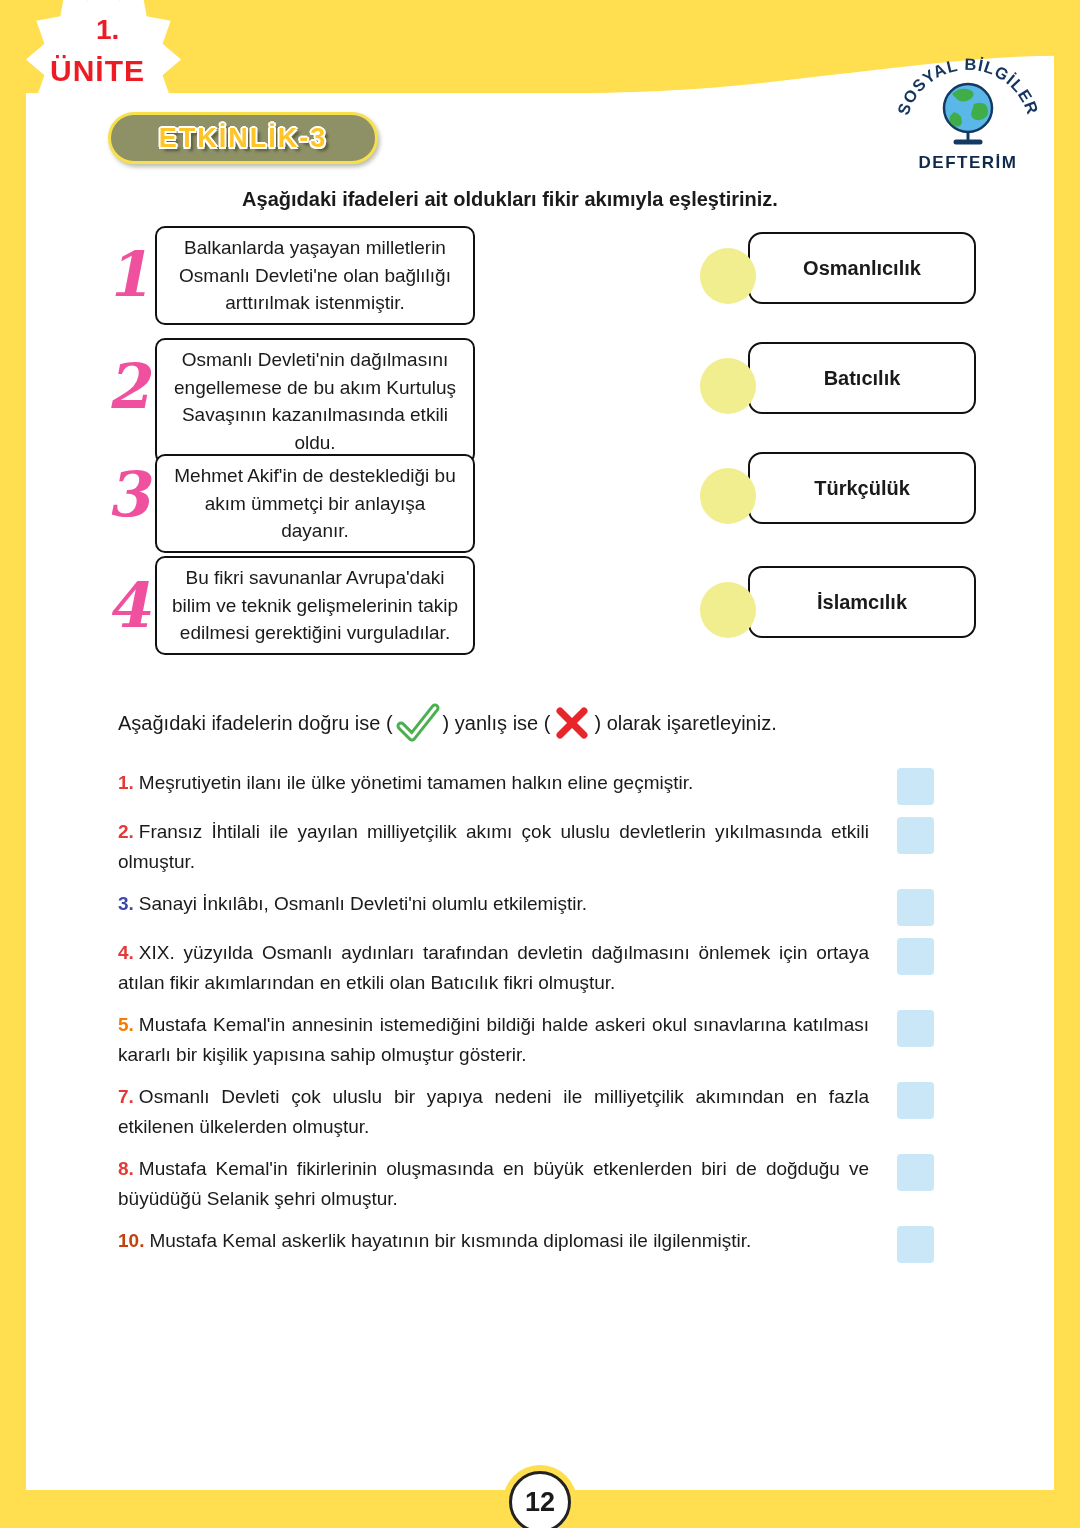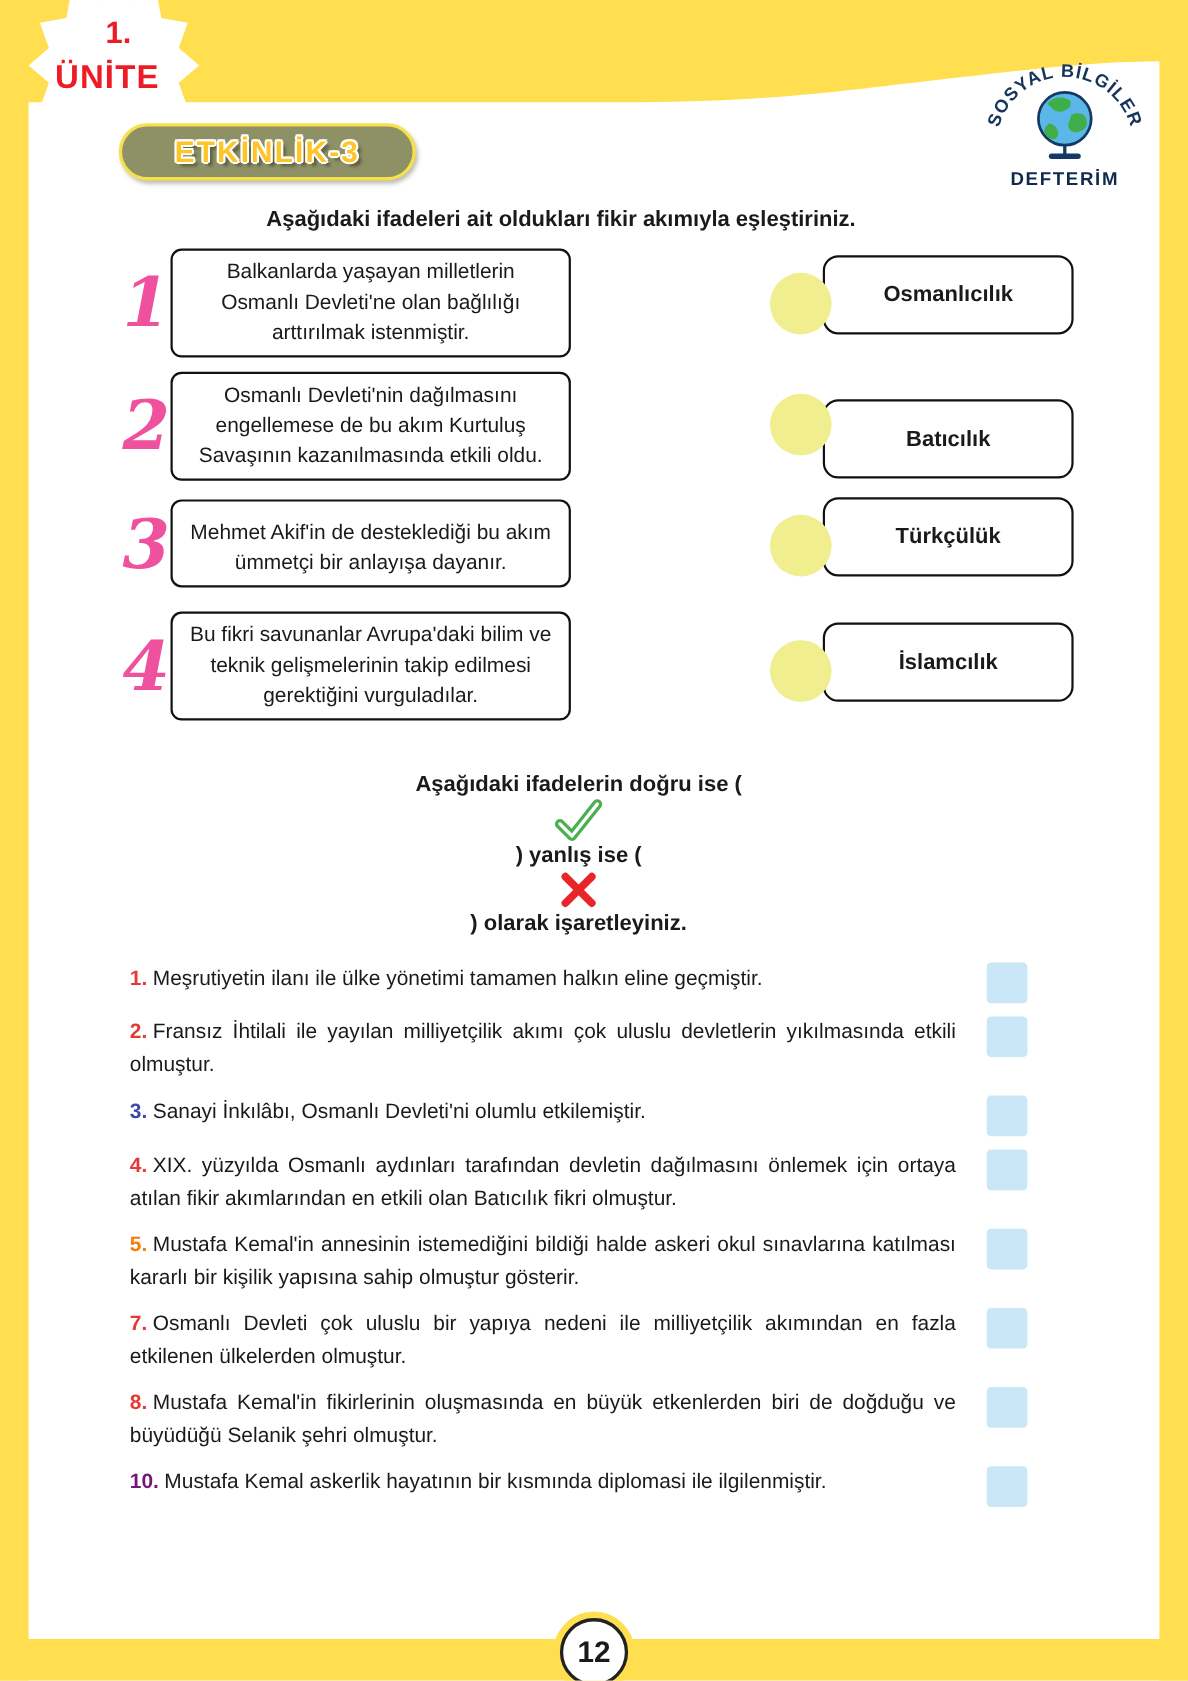--- a/index.html
+++ b/index.html
@@ -29,42 +29,42 @@
   .activity-badge span{
     font-size:27px;font-weight:bold;letter-spacing:2px;color:#FFC527;
     text-shadow:-2px 0 0 #fff,2px 0 0 #fff,0 -2px 0 #fff,0 2px 0 #fff,
       -1.5px -1.5px 0 #fff,1.5px -1.5px 0 #fff,-1.5px 1.5px 0 #fff,1.5px 1.5px 0 #fff,
       4px 4px 3px rgba(40,40,20,.55);
   }
   
   .match-instruction{position:absolute;top:188px;left:150px;width:720px;text-align:center;
     font-weight:bold;font-size:20px;z-index:3;}
   .stmt-box{
-    position:absolute;left:155px;width:364px;box-sizing:border-box;z-index:3;
+    position:absolute;left:155px;width:320px;box-sizing:border-box;z-index:3;
     background:#fff;border:2.5px solid #111;border-radius:10px;
-    display:flex;align-items:flex-end;justify-content:center;text-align:center;
+    display:flex;align-items:center;justify-content:center;text-align:center;
     font-size:19px;line-height:1.45;padding:6px 14px;
   }
   .pink-num{
     position:absolute;left:102px;width:62px;text-align:center;z-index:5;line-height:1;
     font-family:"DejaVu Serif",serif;font-style:italic;font-weight:bold;font-size:62px;color:#F0519F;
     text-shadow:-3px 0 0 #fff,3px 0 0 #fff,0 -3px 0 #fff,0 3px 0 #fff,
       -2px -2px 0 #fff,2px -2px 0 #fff,-2px 2px 0 #fff,2px 2px 0 #fff;
   }
   .match-circle{position:absolute;left:700px;width:56px;height:56px;border-radius:50%;
     background:#F0EE8E;z-index:4;}
   .opt-box{
     position:absolute;left:748px;width:228px;height:72px;box-sizing:border-box;z-index:3;
     background:#fff;border:2.5px solid #111;border-radius:14px;
     display:flex;align-items:center;justify-content:center;
     font-weight:bold;font-size:20px;
   }
   
   .tf-section{position:absolute;left:118px;top:702px;width:816px;z-index:3;}
-  .tf-header{display:flex;align-items:center;font-weight:bold;font-size:20px;margin-bottom:24px;flex-direction:column;}
+  .tf-header{display:flex;align-items:center;font-weight:normal;font-size:20px;margin-bottom:24px;}
   .tf-header .icon{flex-shrink:0;margin:0 2px;}
   .tf-item{display:flex;align-items:flex-start;margin-bottom:12px;justify-content:center;}
   .tf-text{flex:1;margin:0;font-size:19px;line-height:30px;text-align:justify;padding-right:28px;}
   .tf-num{font-weight:bold;margin-right:5px;}
   .tf-box{width:37px;height:37px;border-radius:4px;background:#C9E7F6;flex-shrink:0;}
   
   .page-circle{
     position:absolute;left:509px;top:1471px;width:62px;height:62px;z-index:4;
     background:#fff;border:3px solid #222;border-radius:50%;
     box-shadow:0 0 0 6px #FFDE4F;box-sizing:border-box;
@@ -121,21 +121,21 @@
   <div class="match-circle" style="top:248px;"></div>
   <div class="opt-box" style="top:232px;">
     <span>Osmanlıcılık</span>
   </div>
 
   <div class="pink-num" style="top:356px;">2</div>
   <div class="stmt-box" style="top:338px;min-height:96px;">
     <span>Osmanlı Devleti'nin dağılmasını engellemese de bu akım Kurtuluş Savaşının kazanılmasında etkili oldu.</span>
   </div>
   <div class="match-circle" style="top:358px;"></div>
-  <div class="opt-box" style="top:342px;margin-top:21px;">
+  <div class="opt-box" style="top:342px;">
     <span>Batıcılık</span>
   </div>
 
   <div class="pink-num" style="top:464px;">3</div>
   <div class="stmt-box" style="top:454px;min-height:80px;">
     <span>Mehmet Akif'in de desteklediği bu akım ümmetçi bir anlayışa dayanır.</span>
   </div>
   <div class="match-circle" style="top:468px;"></div>
   <div class="opt-box" style="top:452px;">
     <span>Türkçülük</span>
@@ -187,21 +187,21 @@
     </div>
     <div class="tf-item">
       <p class="tf-text"><b class="tf-num" style="color: rgb(229, 57, 53);">7.</b><span>Osmanlı Devleti çok uluslu bir yapıya nedeni ile milliyetçilik akımından en fazla etkilenen ülkelerden olmuştur.</span></p>
       <span class="tf-box"></span>
     </div>
     <div class="tf-item">
       <p class="tf-text"><b class="tf-num" style="color: rgb(229, 57, 53);">8.</b><span>Mustafa Kemal'in fikirlerinin oluşmasında en büyük etkenlerden biri de doğduğu ve büyüdüğü Selanik şehri olmuştur.</span></p>
       <span class="tf-box"></span>
     </div>
     <div class="tf-item">
-      <p class="tf-text"><b class="tf-num" style="color: #701a75;">10.</b><span>Mustafa Kemal askerlik hayatının bir kısmında diplomasi ile ilgilenmiştir.</span></p>
+      <p class="tf-text"><b class="tf-num" style="color: #c2410c;">10.</b><span>Mustafa Kemal askerlik hayatının bir kısmında diplomasi ile ilgilenmiştir.</span></p>
       <span class="tf-box"></span>
     </div>
   </div>
 
   <div class="page-circle">
     <span>12</span>
   </div>
 
 </div>
 

